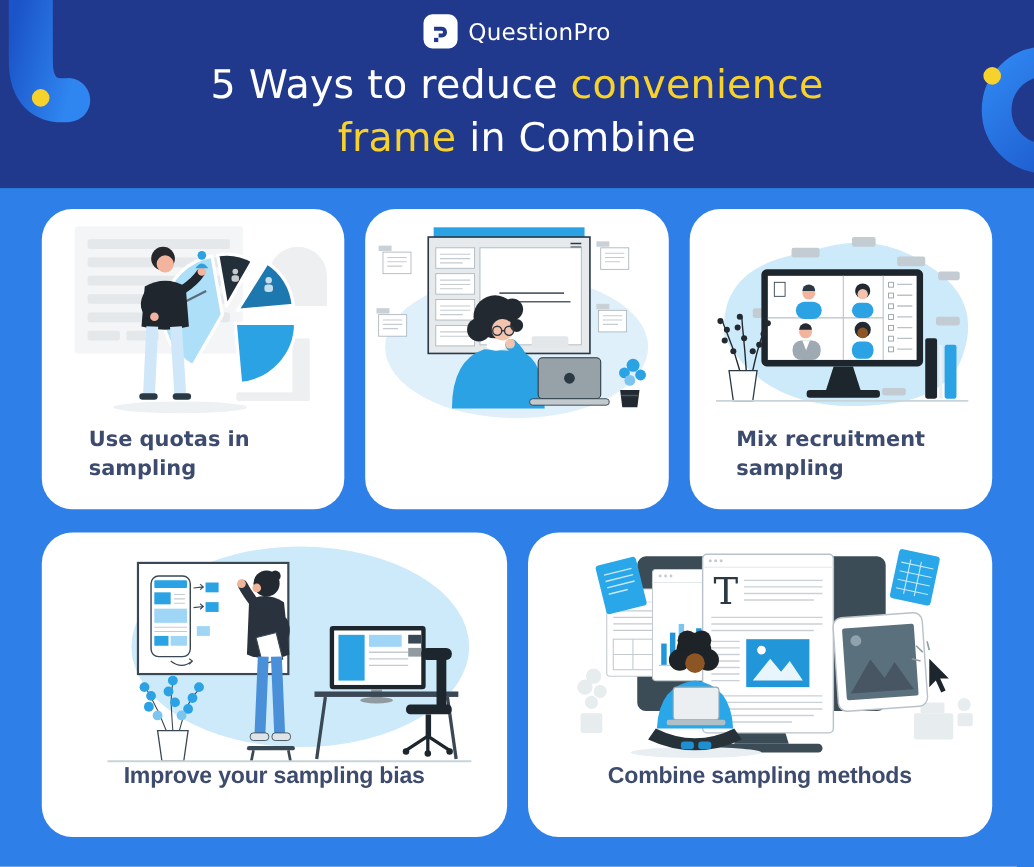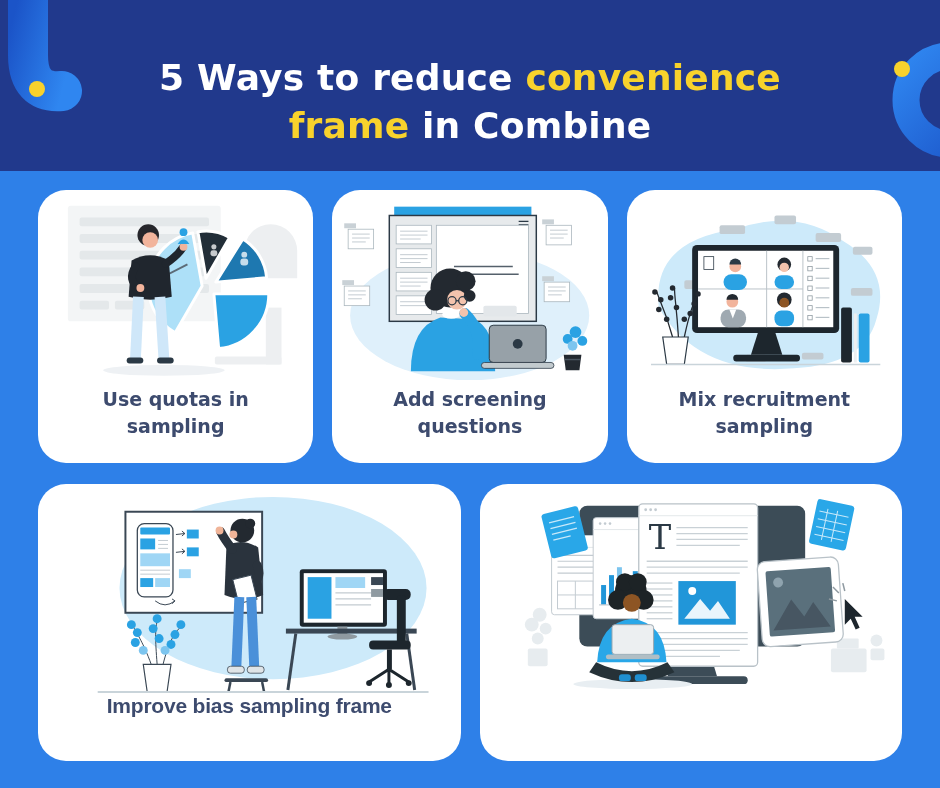--- a/index.html
+++ b/index.html
@@ -8,35 +8,35 @@
 
   
   .hd{position:absolute;top:0;left:0;width:940px;height:171px;background:#21398C;}
   .hd-decor{position:absolute;top:0;pointer-events:none;}
   .hd-decor.left{left:0;}
   .hd-decor.right{right:0;}
   .brand-row{position:absolute;top:13px;left:0;width:100%;display:flex;justify-content:center;align-items:center;gap:10px;}
   .brand-tile{width:31px;height:31px;background:#ffffff;border-radius:8px;display:flex;align-items:center;justify-content:center;}
   .brand-name{color:#ffffff;font-size:21px;letter-spacing:.2px;}
   .title{position:absolute;top:54px;left:0;width:100%;margin:0;text-align:center;
-         color:#ffffff;font-size:36px;font-weight:700;line-height:1.33;letter-spacing:.2px;}
+         color:#ffffff;font-size:36px;font-weight:400;line-height:1.33;letter-spacing:.2px;}
   .title .yellow{color:#F8D22C;}
 
   
   .grid{position:absolute;top:190px;left:38px;width:864px;}
   .row{display:grid;gap:19px;}
   .row1{grid-template-columns:repeat(3,1fr);margin-bottom:21px;}
   .row2{grid-template-columns:repeat(2,1fr);}
   .card{background:#ffffff;border-radius:28px;display:flex;flex-direction:column;align-items:center;overflow:hidden;}
   .row1 .card{height:273px;}
   .row2 .card{height:277px;}
   .illus{width:100%;display:flex;justify-content:center;}
   .row1 .illus svg{width:100%;height:196px;}
   .row2 .illus svg{width:100%;height:210px;}
-  .card-label{color:#3D4B6E;text-align:center;font-weight:bold;}
+  .card-label{color:#3D4B6E;text-align:left;font-weight:bold;}
   .row1 .card-label{font-size:19px;line-height:1.42;max-width:190px;margin:0 auto;padding-bottom:16px;}
   .row2 .card-label{font-family:"Liberation Sans",sans-serif;font-size:21px;letter-spacing:-.2px;padding-bottom:22px;}
 
   svg{display:block;}
 </style>
 </head>
 <body>
 
 <div class="poster">
 
@@ -57,20 +57,29 @@
       <defs>
         <linearGradient id="gr1" x1="0" y1="0" x2="1" y2="1">
           <stop offset="0" stop-color="#2F86F0"></stop>
             <stop offset="1" stop-color="#1B54C8"></stop>
         </linearGradient>
       </defs>
       <circle cx="140" cy="100" r="44" fill="none" stroke="url(#gr1)" stroke-width="27"></circle>
       <circle cx="92" cy="69" r="8" fill="#F8D22C"></circle>
     </svg>
 
+    <div class="brand-row">
+      <span class="brand-tile">
+        <svg width="20" height="20" viewBox="0 0 24 24">
+          <path d="M5.5 8.5 H14 C18.6 8.5 18.6 16 14 16 H10.5" fill="none" stroke="#21398C" stroke-width="4.4"></path>
+          <rect x="5.5" y="18.5" width="4.6" height="4.6" fill="#21398C"></rect>
+        </svg>
+      </span>
+      <span class="brand-name">QuestionPro</span>
+    </div>
 
     <h1 class="title">
       <span>5 Ways to reduce</span>
       <span class="yellow">convenience</span><br>
       <span class="yellow">frame</span>
       <span>in Combine</span>
     </h1>
   </header>
 
   <main class="grid">
@@ -227,21 +236,20 @@
             <g>
               <circle cx="238" cy="152" r="5" fill="#2AA2E3"></circle>
                 <circle cx="246" cy="145" r="6" fill="#2AA2E3"></circle>
               <circle cx="253" cy="154" r="5" fill="#2AA2E3"></circle>
                 <circle cx="243" cy="159" r="5" fill="#7cc5ef"></circle>
               <path d="M234 168 h18 l-2 16 h-14 z" fill="#232930"></path>
               <line x1="235" y1="173" x2="251" y2="173" stroke="#4a5560" stroke-width="1.5"></line>
             </g>
           </svg>
         </div>
-        <div class="card-label">Add screening questions</div>
       </article>
 
       <article class="card">
         <div class="illus">
           <svg viewBox="0 0 276 200">
             <path d="M30 120 Q22 52 108 40 Q170 18 218 52 Q268 82 252 132 Q240 178 168 182 Q70 190 30 120 Z" fill="#cdeafa"></path>
             <g fill="#c3ccd2">
               <rect x="92" y="36" width="26" height="9" rx="2"></rect>
                 <rect x="148" y="26" width="22" height="9" rx="2"></rect>
               <rect x="190" y="44" width="26" height="9" rx="2"></rect>
@@ -432,21 +440,21 @@
                   <circle cx="136" cy="152" r="4.5"></circle>
                   <circle cx="132" cy="162" r="4.5"></circle>
               </g>
               <circle cx="104" cy="168" r="4.5" fill="#7cc5ef"></circle>
                 <circle cx="126" cy="168" r="4.5" fill="#7cc5ef"></circle>
               <path d="M104 182 h28 l-4 28 h-20 z" fill="#ffffff" stroke="#3a4754" stroke-width="1.2"></path>
             </g>
             <line x1="58" y1="210" x2="392" y2="210" stroke="#c9d4da" stroke-width="2"></line>
           </svg>
         </div>
-        <div class="card-label">Improve bias sampling frame</div>
+        <div class="card-label">Improve your sampling bias</div>
       </article>
 
       <article class="card">
         <div class="illus">
           <svg viewBox="0 0 422 212">
             <g fill="#e7ecef">
               <circle cx="50" cy="142" r="7"></circle>
                 <circle cx="58" cy="132" r="7"></circle>
                 <circle cx="64" cy="146" r="6"></circle>
                 <circle cx="56" cy="156" r="6"></circle>
@@ -581,16 +589,17 @@
             <g>
               <path d="M366 116 L366 142 L372 136 L377 147 L381 145 L376 134 L384 134 Z" fill="#1d262d"></path>
               <g stroke="#8f9aa1" stroke-width="1.5">
                 <line x1="360" y1="110" x2="354" y2="104"></line>
                   <line x1="366" y1="108" x2="364" y2="100"></line>
                   <line x1="358" y1="118" x2="350" y2="116"></line>
               </g>
             </g>
           </svg>
         </div>
+        <div class="card-label">Combine sampling methods</div>
       </article>
     </section>
   </main>
 </div>
 
 </body></html>

